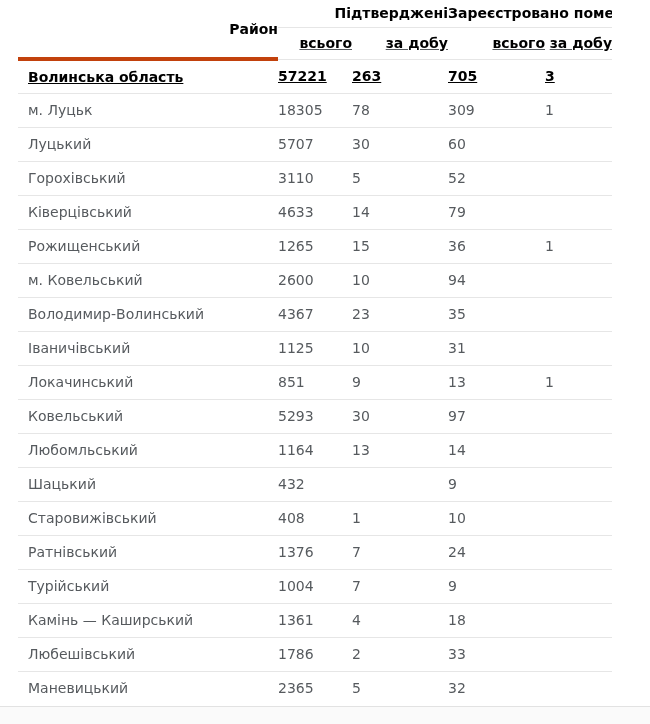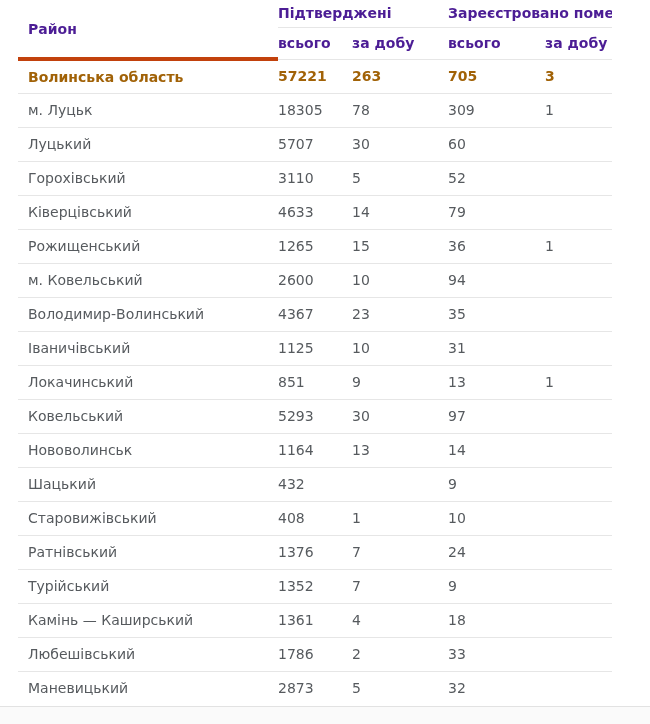--- a/index.html
+++ b/index.html
@@ -31,43 +31,45 @@
   col.c-death-day { width: 67px; }
 
   th, td {
     text-align: left;
     padding: 0;
     font-weight: normal;
     white-space: nowrap;
     overflow: hidden;
   }
   thead th {
-    color: #4c1d95;
+    color: #000000;
     font-weight: 700;
     vertical-align: middle;
+    text-align: right;
   }
   tr.hdr-group { height: 27px; }
-  tr.hdr-sub { height: 32px; }
+  tr.hdr-sub { height: 32px; text-decoration: underline; }
   tr.hdr-group th.group-label { border-bottom: 1px solid #e6e6e6; }
   th.region-col {
     padding-left: 10px;
     border-bottom: 4px solid #c2410c;
   }
   tr.hdr-sub th { border-bottom: 1px solid #e6e6e6; }
 
   tbody tr { height: 34px; }
   tbody td {
     border-bottom: 1px solid #e6e6e6;
     vertical-align: middle;
   }
   tbody td:first-child { padding-left: 10px; }
   tbody tr:last-child td { border-bottom: none; }
   tbody tr.emphasis td {
     font-weight: 700;
-    color: #a16207;
+    color: #000000;
+    text-decoration: underline;
   }
   .bottom-divider {
     width: 650px;
     height: 1px;
     background: #e2e2e2;
     margin-top: 1px;
   }
   .bottom-filler {
     width: 650px;
     height: 17px;
@@ -171,21 +173,21 @@
           <td>1</td>
         </tr>
         <tr>
           <td>Ковельський</td>
           <td>5293</td>
           <td>30</td>
           <td>97</td>
           <td></td>
         </tr>
         <tr>
-          <td>Нововолинськ</td>
+          <td>Любомльський</td>
           <td>1164</td>
           <td>13</td>
           <td>14</td>
           <td></td>
         </tr>
         <tr>
           <td>Шацький</td>
           <td>432</td>
           <td></td>
           <td>9</td>
@@ -200,42 +202,42 @@
         </tr>
         <tr>
           <td>Ратнівський</td>
           <td>1376</td>
           <td>7</td>
           <td>24</td>
           <td></td>
         </tr>
         <tr>
           <td>Турійський</td>
-          <td>1352</td>
+          <td>1004</td>
           <td>7</td>
           <td>9</td>
           <td></td>
         </tr>
         <tr>
           <td>Камінь — Каширський</td>
           <td>1361</td>
           <td>4</td>
           <td>18</td>
           <td></td>
         </tr>
         <tr>
           <td>Любешівський</td>
           <td>1786</td>
           <td>2</td>
           <td>33</td>
           <td></td>
         </tr>
         <tr>
           <td>Маневицький</td>
-          <td>2873</td>
+          <td>2365</td>
           <td>5</td>
           <td>32</td>
           <td></td>
         </tr>
       </tbody>
   </table>
   <div class="bottom-divider"></div>
   <div class="bottom-filler"></div>
 </div>
 

